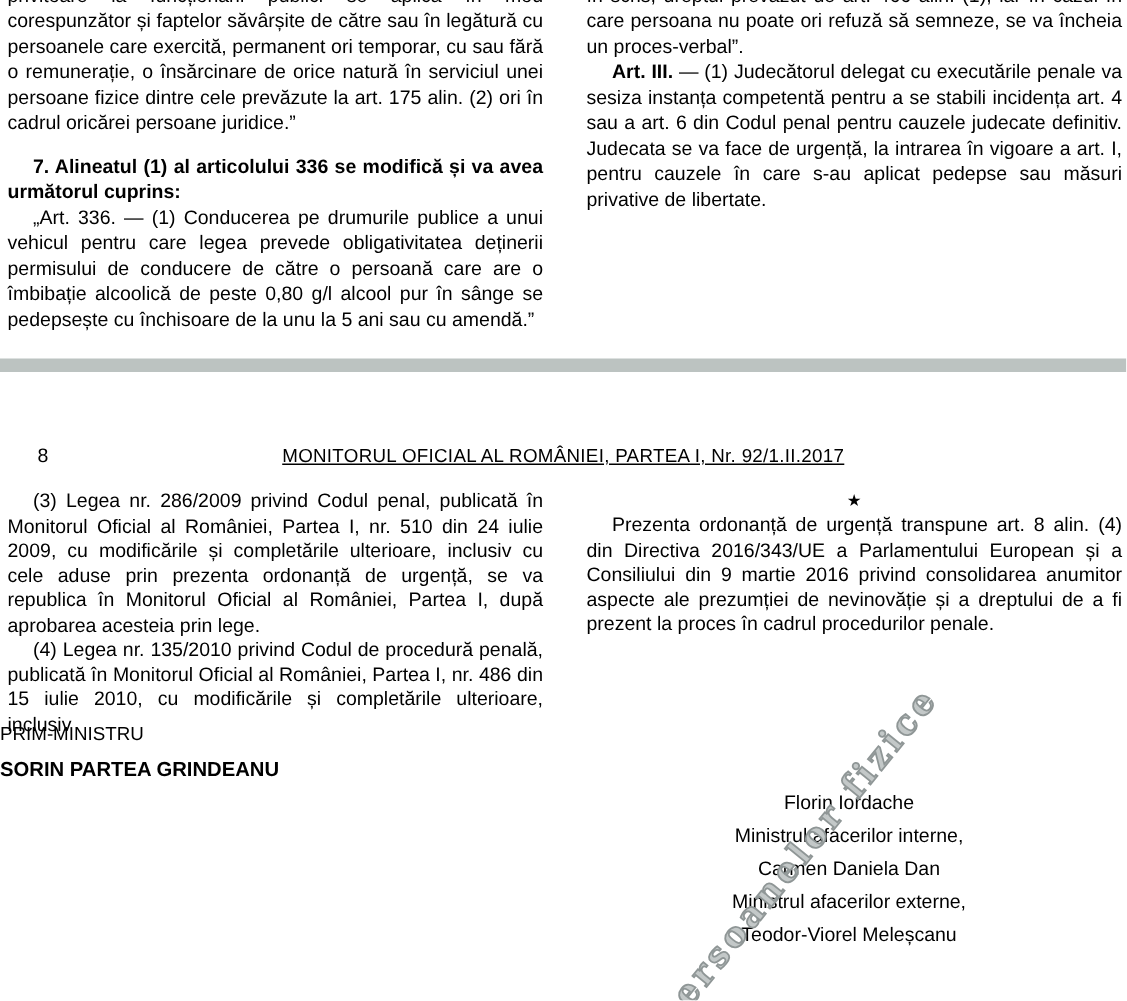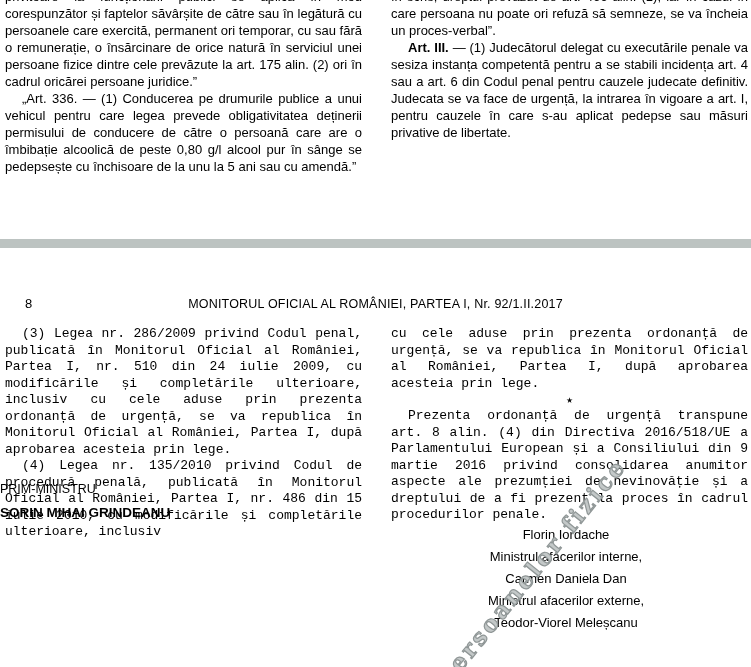--- a/index.html
+++ b/index.html
@@ -6,26 +6,26 @@
   html,body { background:#ffffff; }
   #screen {
     position:relative; width:751px; height:667px; overflow:hidden;
     background:#ffffff; color:#000;
     font-family:"Liberation Sans","DejaVu Sans",sans-serif;
   }
   .cols { position:absolute; left:0; right:0; display:flex; gap:29px; padding:0 4px 0 5px; }
   .col { flex:0 0 357px; font-size:13px; line-height:17px; text-align:justify; }
   .page1-cols { top:-12px; }
   .page2-cols { top:326px; }
-  .page2-cols .col { line-height:16.5px;font-family:Liberation Mono, monospace; }
+  .page2-cols .col { line-height:16.5px; }
   .ind { text-indent:17px; }
   .b { font-weight:bold;margin-top:12px; }
   .separator-bar { position:absolute; top:239px; left:0; width:751px; height:9px; }
   .page-number { position:absolute; left:25px; top:296px; font-size:13px; }
-  .running-header { position:absolute; left:0; right:0; top:297px; text-align:center; font-size:12.5px; letter-spacing:.2px; }
+  .running-header { position:absolute; left:0; right:0; top:297px; text-align:center; font-size:12.5px; letter-spacing:.2px;text-decoration:underline; }
   .star-line { text-align:center; text-indent:0; font-size:11px; line-height:16px; }
   .pm-block { position:absolute; left:0; right:0; top:481px; }
   .pm-title { font-size:12.5px; line-height:16px; }
   .pm-name { margin-top:8px; font-size:13.5px; font-weight:bold; line-height:16px; }
   .countersign-block { position:absolute; left:420px; width:292px; top:524px; text-align:center; font-size:13px; line-height:22px; }
   .countersign-label { text-decoration:underline; }
   .sig-name { font-weight:normal; }
   .watermark {
     position:absolute; left:431px; top:674px; white-space:nowrap;
     transform:rotate(-51deg); transform-origin:0 0;
@@ -35,48 +35,48 @@
   }
 </style>
 </head>
 <body>
 
 <div id="screen">
 
   <div class="cols page1-cols">
     <div class="col">
       <p>privitoare la funcționarii publici se aplică în mod corespunzător și faptelor săvârșite de către sau în legătură cu persoanele care exercită, permanent ori temporar, cu sau fără o remunerație, o însărcinare de orice natură în serviciul unei persoane fizice dintre cele prevăzute la art. 175 alin. (2) ori în cadrul oricărei persoane juridice.”</p>
+      <p class="ind b">7. Alineatul (1) al articolului 336 se modifică și va avea următorul cuprins:</p>
       <p class="ind">„Art. 336. — (1) Conducerea pe drumurile publice a unui vehicul pentru care legea prevede obligativitatea deținerii permisului de conducere de către o persoană care are o îmbibație alcoolică de peste 0,80 g/l alcool pur în sânge se pedepsește cu închisoare de la unu la 5 ani sau cu amendă.”</p>
     </div>
     <div class="col">
       <p>în scris, dreptul prevăzut de art. 466 alin. (1), iar în cazul în care persoana nu poate ori refuză să semneze, se va încheia un proces-verbal”.</p>
       <p class="ind"><b class="b">Art. III.</b><span> — (1) Judecătorul delegat cu executările penale va sesiza instanța competentă pentru a se stabili incidența art. 4 sau a art. 6 din Codul penal pentru cauzele judecate definitiv. Judecata se va face de urgență, la intrarea în vigoare a art. I, pentru cauzele în care s-au aplicat pedepse sau măsuri privative de libertate.</span></p>
     </div>
   </div>
 
   <div class="separator-bar" style="background:#bcc3c1;"></div>
 
   <div class="page-number">8</div>
   <div class="running-header">MONITORUL OFICIAL AL ROMÂNIEI, PARTEA I, Nr. 92/1.II.2017</div>
 
   <div class="cols page2-cols">
     <div class="col">
       <p class="ind">(3) Legea nr. 286/2009 privind Codul penal, publicată în Monitorul Oficial al României, Partea I, nr. 510 din 24 iulie 2009, cu modificările și completările ulterioare, inclusiv cu cele aduse prin prezenta ordonanță de urgență, se va republica în Monitorul Oficial al României, Partea I, după aprobarea acesteia prin lege.</p>
       <p class="ind">(4) Legea nr. 135/2010 privind Codul de procedură penală, publicată în Monitorul Oficial al României, Partea I, nr. 486 din 15 iulie 2010, cu modificările și completările ulterioare, inclusiv</p>
     </div>
     <div class="col">
-      <p>cu cele aduse prin prezenta ordonanță de urgență, se va republica în Monitorul Oficial al României, Partea I, după aprobarea acesteia prin lege.</p>
       <p class="star-line">★</p>
-      <p class="ind">Prezenta ordonanță de urgență transpune art. 8 alin. (4) din Directiva 2016/518/UE a Parlamentului European și a Consiliului din 9 martie 2016 privind consolidarea anumitor aspecte ale prezumției de nevinovăție și a dreptului de a fi prezent la proces în cadrul procedurilor penale.</p>
+      <p class="ind">Prezenta ordonanță de urgență transpune art. 8 alin. (4) din Directiva 2016/343/UE a Parlamentului European și a Consiliului din 9 martie 2016 privind consolidarea anumitor aspecte ale prezumției de nevinovăție și a dreptului de a fi prezent la proces în cadrul procedurilor penale.</p>
     </div>
   </div>
 
   <div class="pm-block">
     <div class="pm-title">PRIM-MINISTRU</div>
-    <div class="pm-name">SORIN MIHAI GRINDEANU</div>
+    <div class="pm-name">SORIN PARTEA GRINDEANU</div>
   </div>
 
   <div class="countersign-block">
     <div class="sig-name">Florin Iordache</div>
     <div class="sig-role">Ministrul afacerilor interne,</div>
     <div class="sig-name">Carmen Daniela Dan</div>
     <div class="sig-role">Ministrul afacerilor externe,</div>
     <div class="sig-name">Teodor-Viorel Meleșcanu</div>
   </div>
 

